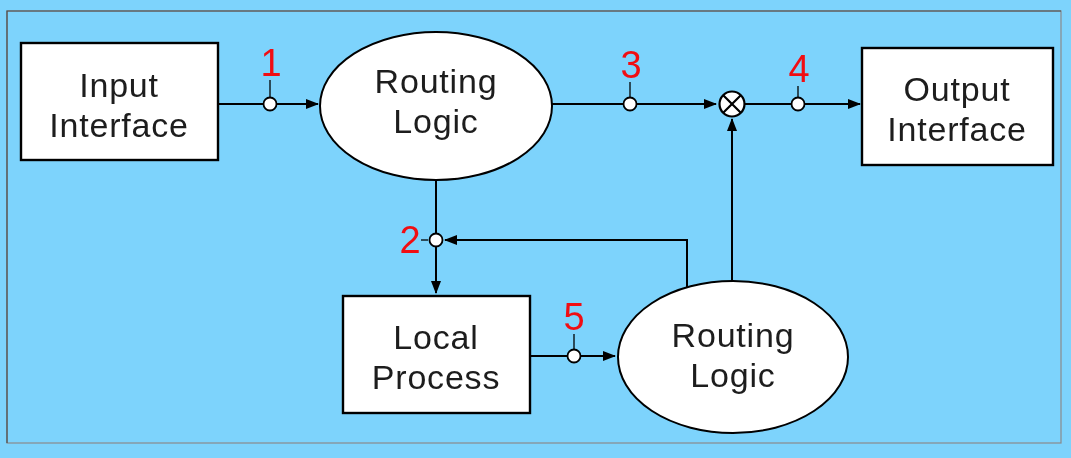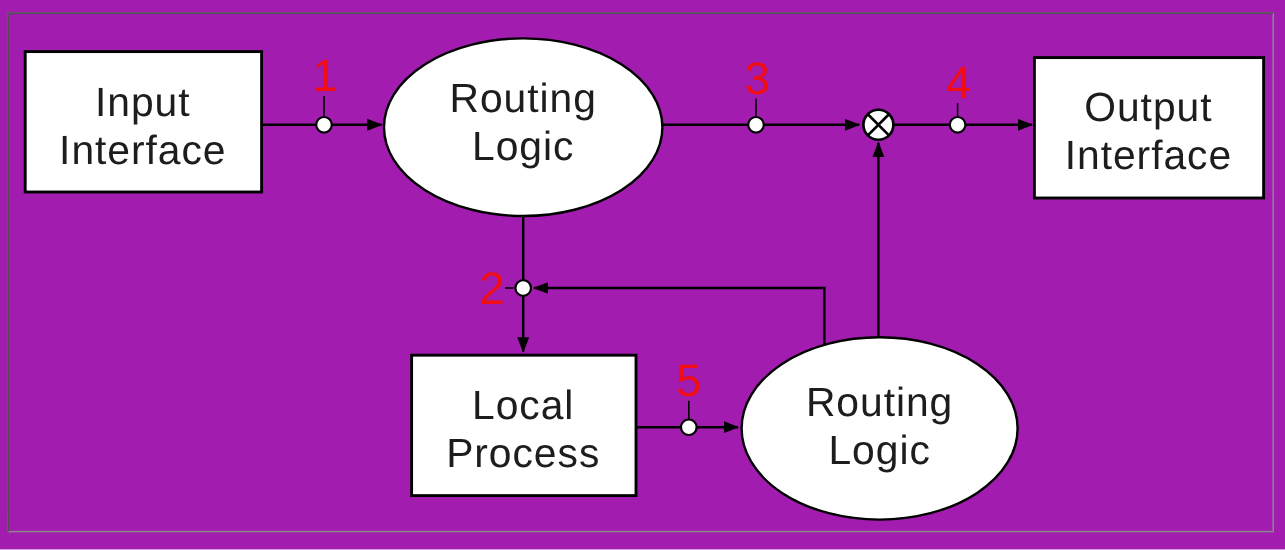--- a/index.html
+++ b/index.html
@@ -7,21 +7,21 @@
     padding: 0;
     background: #ffffff;
     width: 1071px;
     height: 458px;
     overflow: hidden;
   }
   .stage {
     position: relative;
     width: 1071px;
     height: 458px;
-    background: #a21caf;
+    background: #7dd3fc;
   }
   svg { display: block; }
   .frame {
     fill: none;
     stroke: #8a8a8a;
     stroke-width: 1.2;
   }
   .frame-accent {
     stroke: #4d4d4d;
     stroke-width: 1.2;

